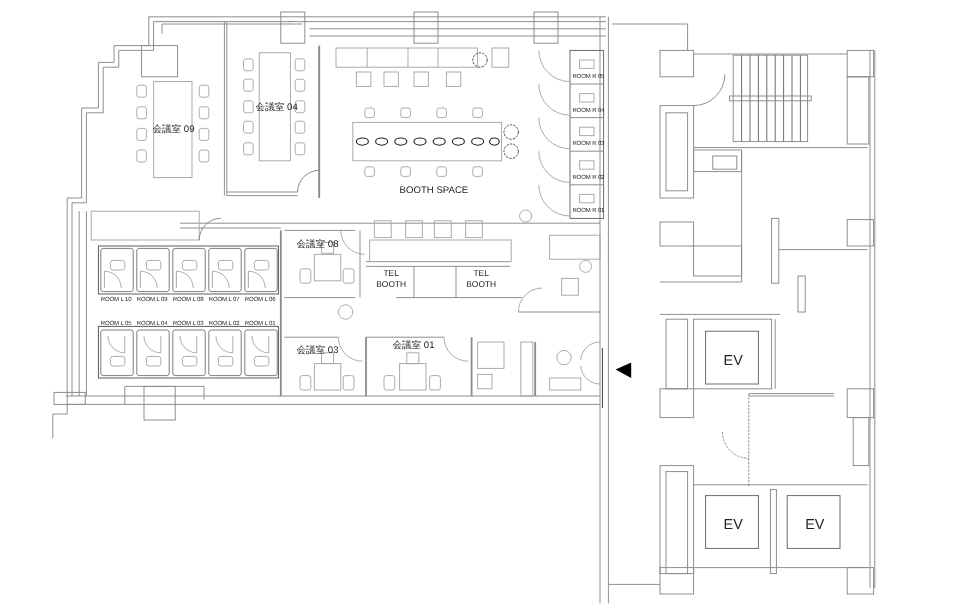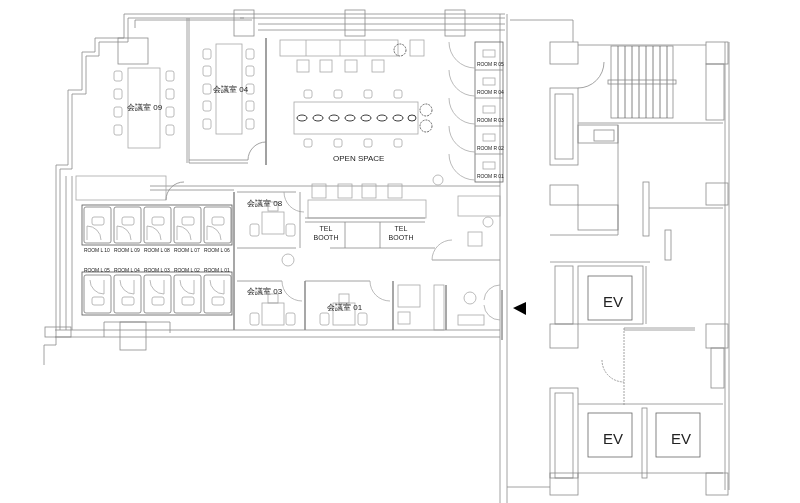--- a/index.html
+++ b/index.html
@@ -2,21 +2,21 @@
 <html><head>
 <meta charset="utf-8">
 <style>
   html, body { margin: 0; padding: 0; background: #ffffff; }
   body { width: 800px; height: 503px; overflow: hidden; position: relative;
          font-family: "Liberation Sans", sans-serif; }
   #plan { position: absolute; left: 0; top: 0; width: 800px; height: 503px; }
   .lbl { position: absolute; font-size: 7px; color: #222; white-space: nowrap; line-height: 1; }
   .lbl.md { font-size: 8px; }
   .lbl.sm { font-size: 5px; letter-spacing: -0.1px; }
-  .lbl.ev { font-size: 15px; }
+  .lbl.ev { font-size: 12px; }
   .center { text-align: center; }
 </style>
 </head>
 <body>
 
 <svg id="plan" viewBox="0 0 800 503" xmlns="http://www.w3.org/2000/svg">
   <g fill="none" stroke="#8a8a8a" stroke-width="0.8">
 
     <g>
       <polyline points="240,14 124,14 124,38 95,38 95,52 82,52 82,90 68,90 68,165 56,165 56,345 44,345 44,365"></polyline>
@@ -291,22 +291,22 @@
     </g>
   </g>
 
   <polygon points="513,308 526,302 526,315" fill="#000"></polygon>
 </svg>
 
 <div class="lbl md" style="left:127px;top:104px">会議室 09</div>
 <div class="lbl md" style="left:213px;top:86px">会議室 04</div>
 <div class="lbl md" style="left:247px;top:200px">会議室 08</div>
 <div class="lbl md" style="left:247px;top:288px">会議室 03</div>
-<div class="lbl md" style="left:327px;top:304px">会議室 01</div>
-<div class="lbl md" style="left:333px;top:155px">OPEN SPACE</div>
+<div class="lbl md" style="left:327px;top:284px">会議室 01</div>
+<div class="lbl md" style="left:333px;top:155px">BOOTH SPACE</div>
 
 <div class="lbl center" style="left:312px;top:225px;width:28px">TEL</div>
 <div class="lbl center" style="left:312px;top:234px;width:28px">BOOTH</div>
 <div class="lbl center" style="left:387px;top:225px;width:28px">TEL</div>
 <div class="lbl center" style="left:387px;top:234px;width:28px">BOOTH</div>
 
 <div class="lbl sm" style="left:477px;top:62px">ROOM R 05</div>
 <div class="lbl sm" style="left:477px;top:90px">ROOM R 04</div>
 <div class="lbl sm" style="left:477px;top:118px">ROOM R 03</div>
 <div class="lbl sm" style="left:477px;top:146px">ROOM R 02</div>

